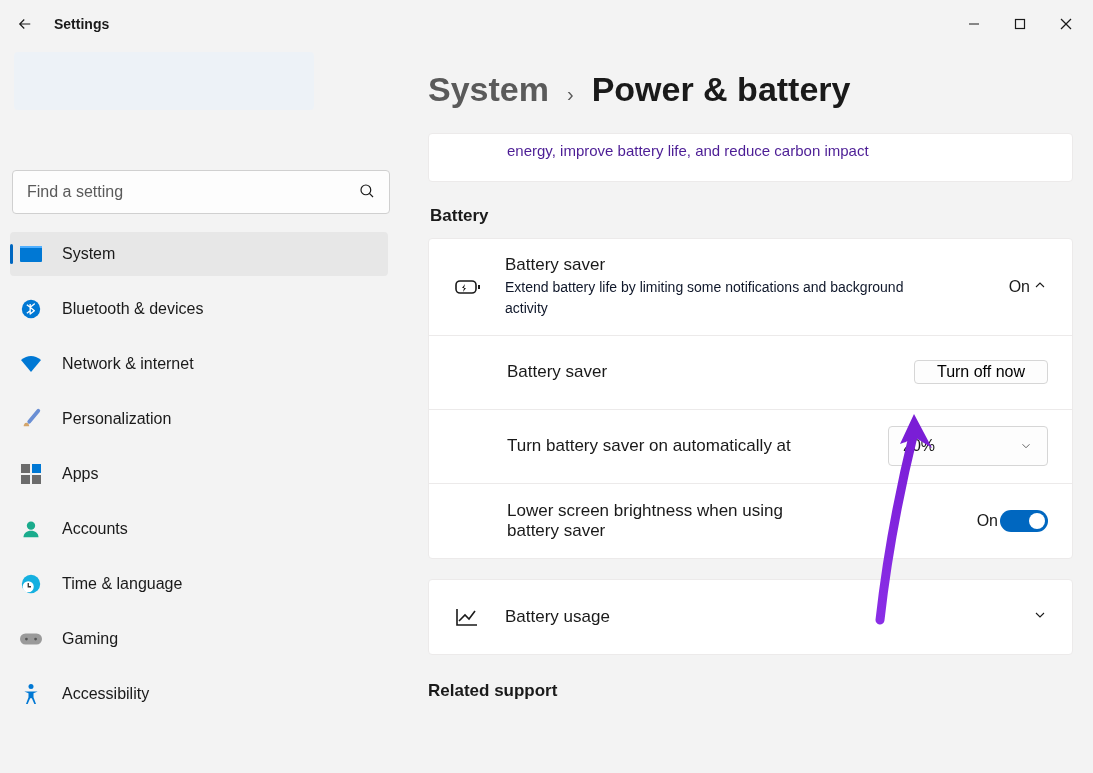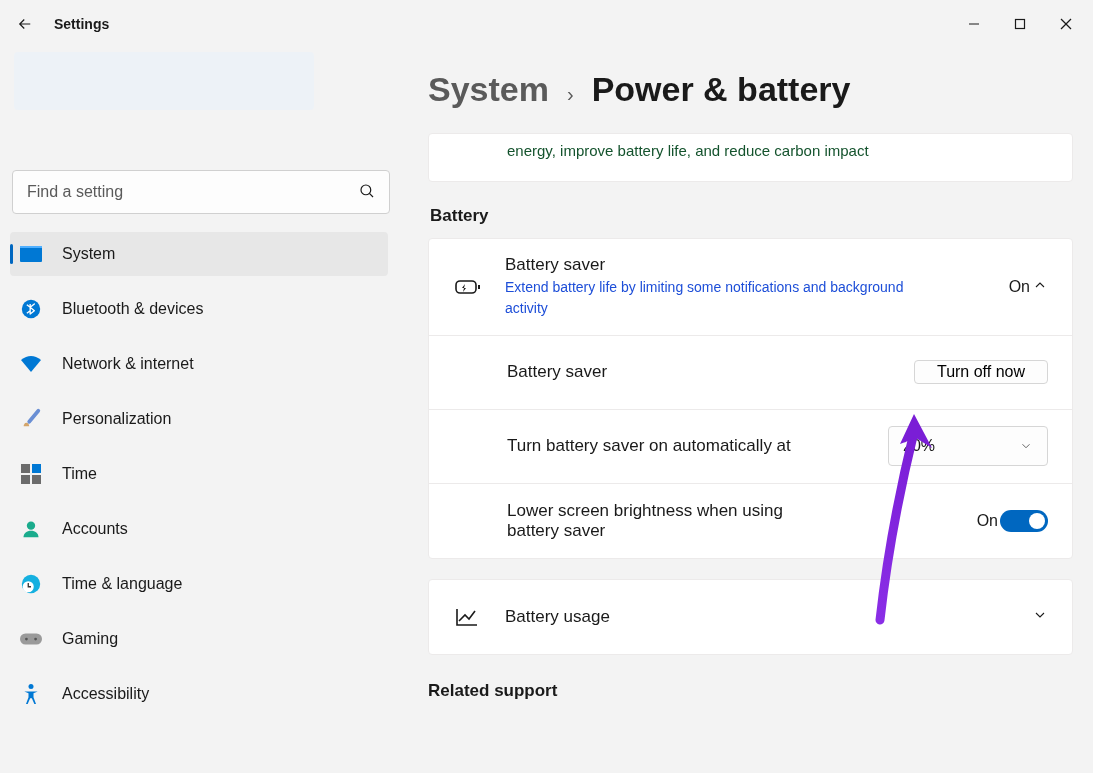--- a/index.html
+++ b/index.html
@@ -29,31 +29,31 @@
 .nav-item.active::before { content: ""; position: absolute; left: 0; top: 12px; bottom: 12px; width: 3px; background: #0067c0; border-radius: 2px; }
 .nav-icon { width: 22px; height: 22px; display: flex; align-items: center; justify-content: center; }
 
 .main { flex: 1; padding: 22px 20px 0 30px; overflow-y: auto; }
 .breadcrumb { display: flex; align-items: baseline; gap: 18px; margin-bottom: 24px; }
 .bc-parent { font-size: 34px; font-weight: 600; color: #5a5a5a; }
 .bc-sep { font-size: 20px; color: #5a5a5a; }
 .bc-child { font-size: 34px; font-weight: 600; }
 
 .card { background: #fff; border: 1px solid #eceaea; border-radius: 4px; margin-bottom: 20px; }
-.card-sub { color: #14532d; font-size: 15px; padding: 0 24px 18px 78px; line-height: 1.5; }
+.card-sub { color: #4c1d95; font-size: 15px; padding: 0 24px 18px 78px; line-height: 1.5; }
 .card-top-clip { padding-top: 0; }
 
 .section-h { font-size: 17px; font-weight: 600; margin: 24px 0 12px 2px; }
 
 .row { display: flex; align-items: center; padding: 16px 24px; border-bottom: 1px solid #eceaea; gap: 24px; min-height: 74px; }
 .row:last-child { border-bottom: none; }
 .row .icon-col { width: 28px; display: flex; justify-content: center; }
 .row .text-col { flex: 1; }
 .row .text-col .t1 { font-size: 17px; }
-.row .text-col .t2 { font-size: 14px; color: #1d4ed8; line-height: 1.5; margin-top: 2px; max-width: 400px; }
+.row .text-col .t2 { font-size: 14px; color: #0f172a; line-height: 1.5; margin-top: 2px; max-width: 400px; }
 .row .ctrl-col { display: flex; align-items: center; }
 
 .btn { background: #fdfdfd; border: 1px solid #d6d6d6; border-radius: 4px; height: 24px; padding: 0 22px; font-size: 16px; cursor: pointer; }
 .select { background: #fdfdfd; border: 1px solid #d6d6d6; border-radius: 4px; height: 40px; width: 160px; padding: 0 14px; font-size: 16px; display: flex; align-items: center; justify-content: space-between; cursor: pointer; }
 .toggle { width: 48px; height: 22px; background: #0067c0; border-radius: 11px; position: relative; cursor: pointer; }
 .toggle::after { content: ""; position: absolute; right: 3px; top: 3px; width: 16px; height: 16px; background: #fff; border-radius: 50%; }
 .state-label { font-size: 16px; margin-right: 2px; }
 
 .related-h { font-size: 17px; font-weight: 700; margin-top: 26px; }
 
@@ -145,21 +145,21 @@
       </div>
       <div class="nav-item">
         <span class="nav-icon">
           <svg width="20" height="20" viewBox="0 0 20 20">
               <rect x="0" y="0" width="9" height="9" fill="#6b6b6b"></rect>
               <rect x="11" y="0" width="9" height="9" fill="#0078d4"></rect>
               <rect x="0" y="11" width="9" height="9" fill="#6b6b6b"></rect>
               <rect x="11" y="11" width="9" height="9" fill="#6b6b6b"></rect>
             </svg>
         </span>
-        <span>Time</span>
+        <span>Apps</span>
       </div>
       <div class="nav-item">
         <span class="nav-icon">
           <svg width="20" height="20" viewBox="0 0 24 24" fill="#1aab8c">
               <circle cx="12" cy="8" r="5"></circle>
               <path d="M3 22c0-5 4-8 9-8s9 3 9 8z"></path>
             </svg>
         </span>
         <span>Accounts</span>
       </div>

